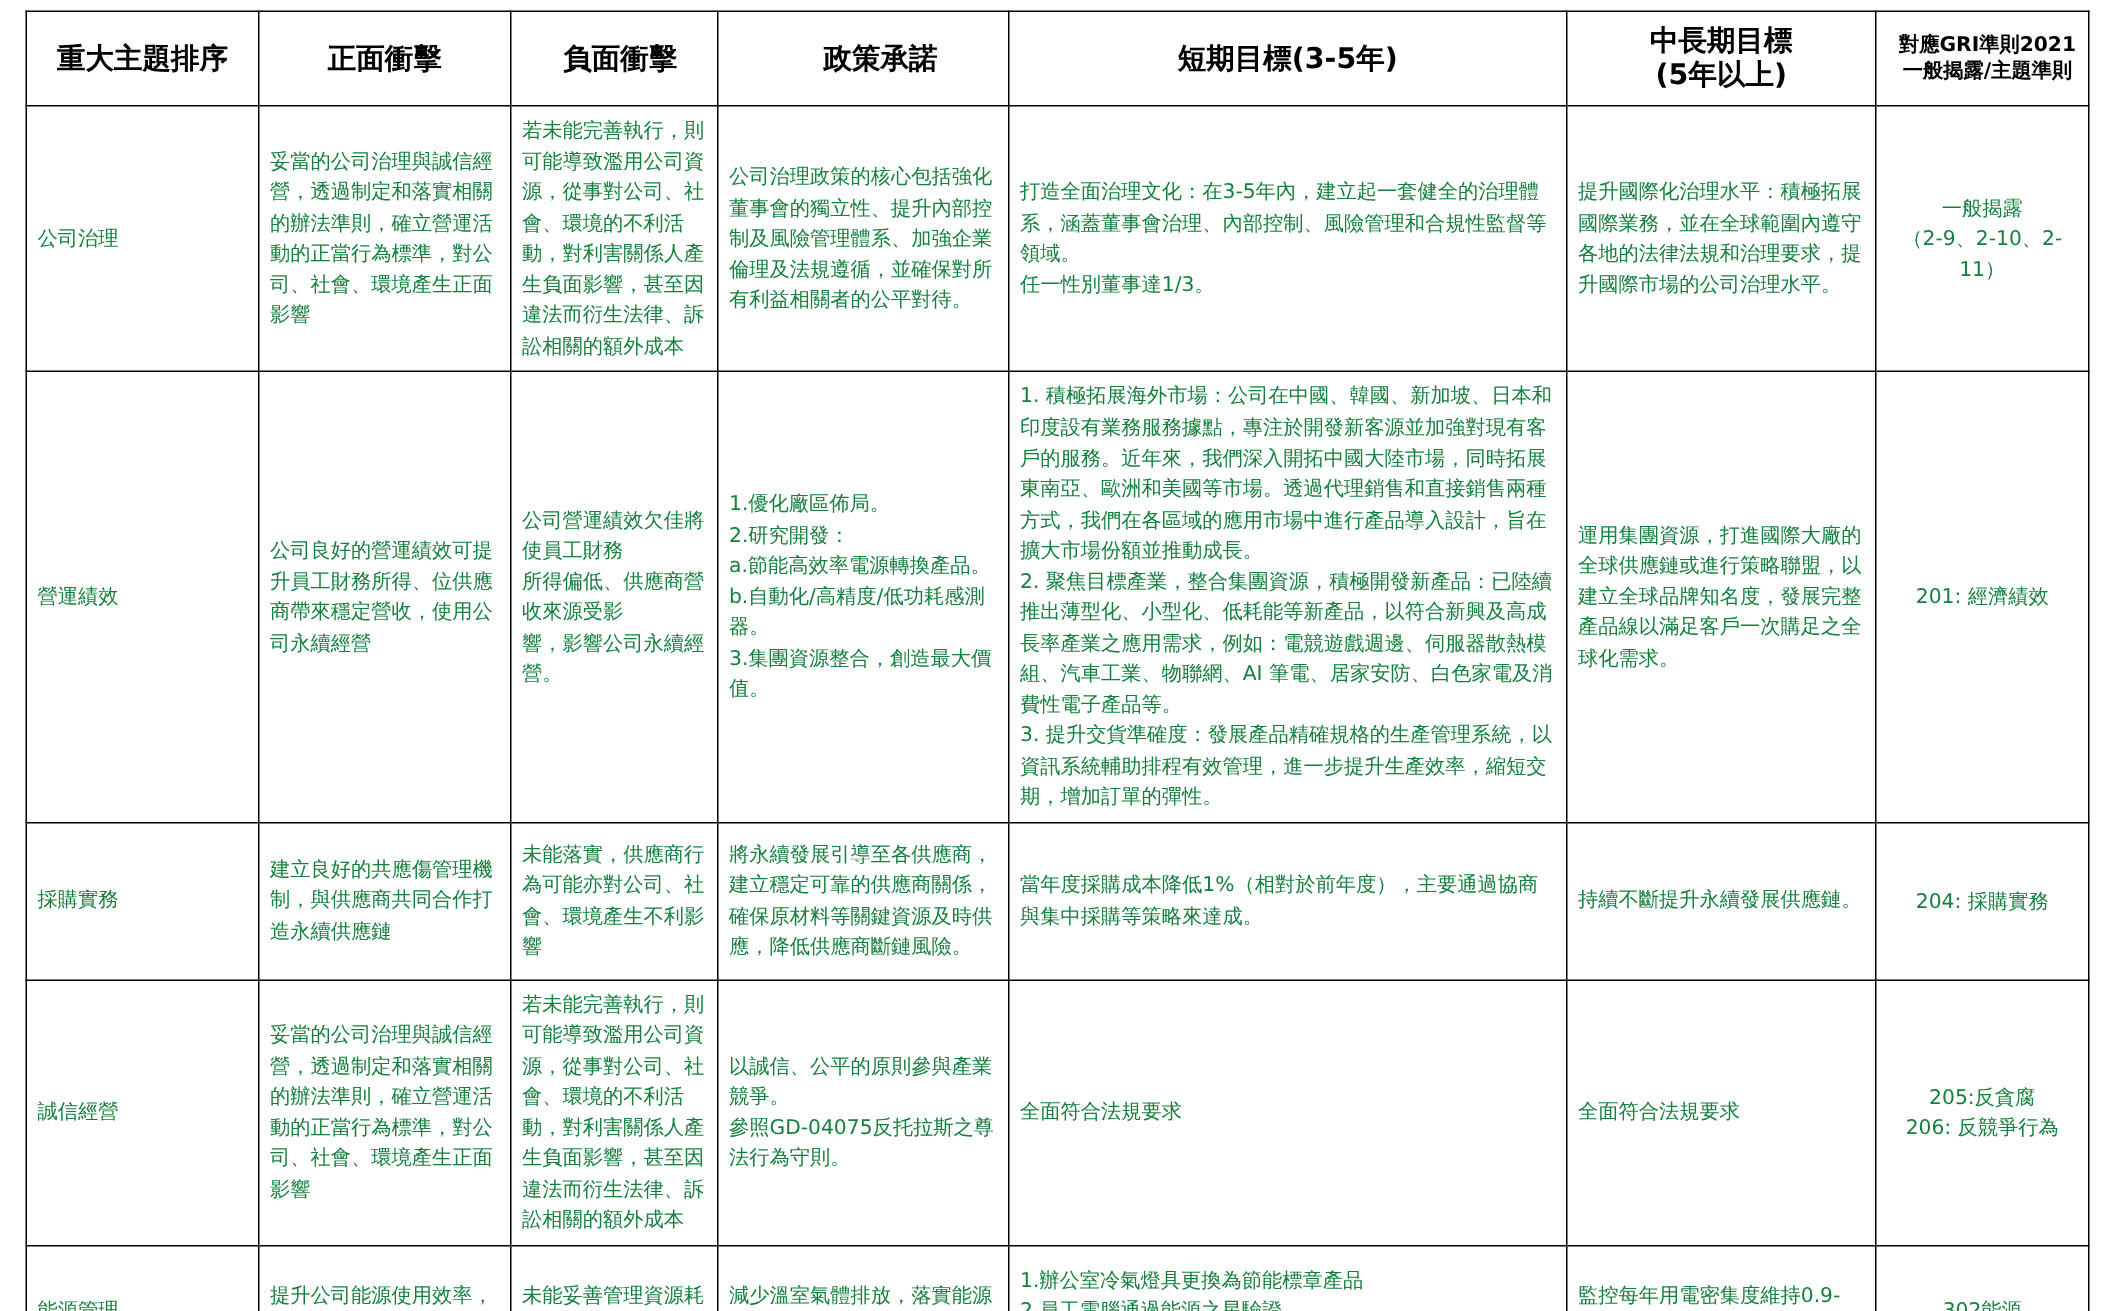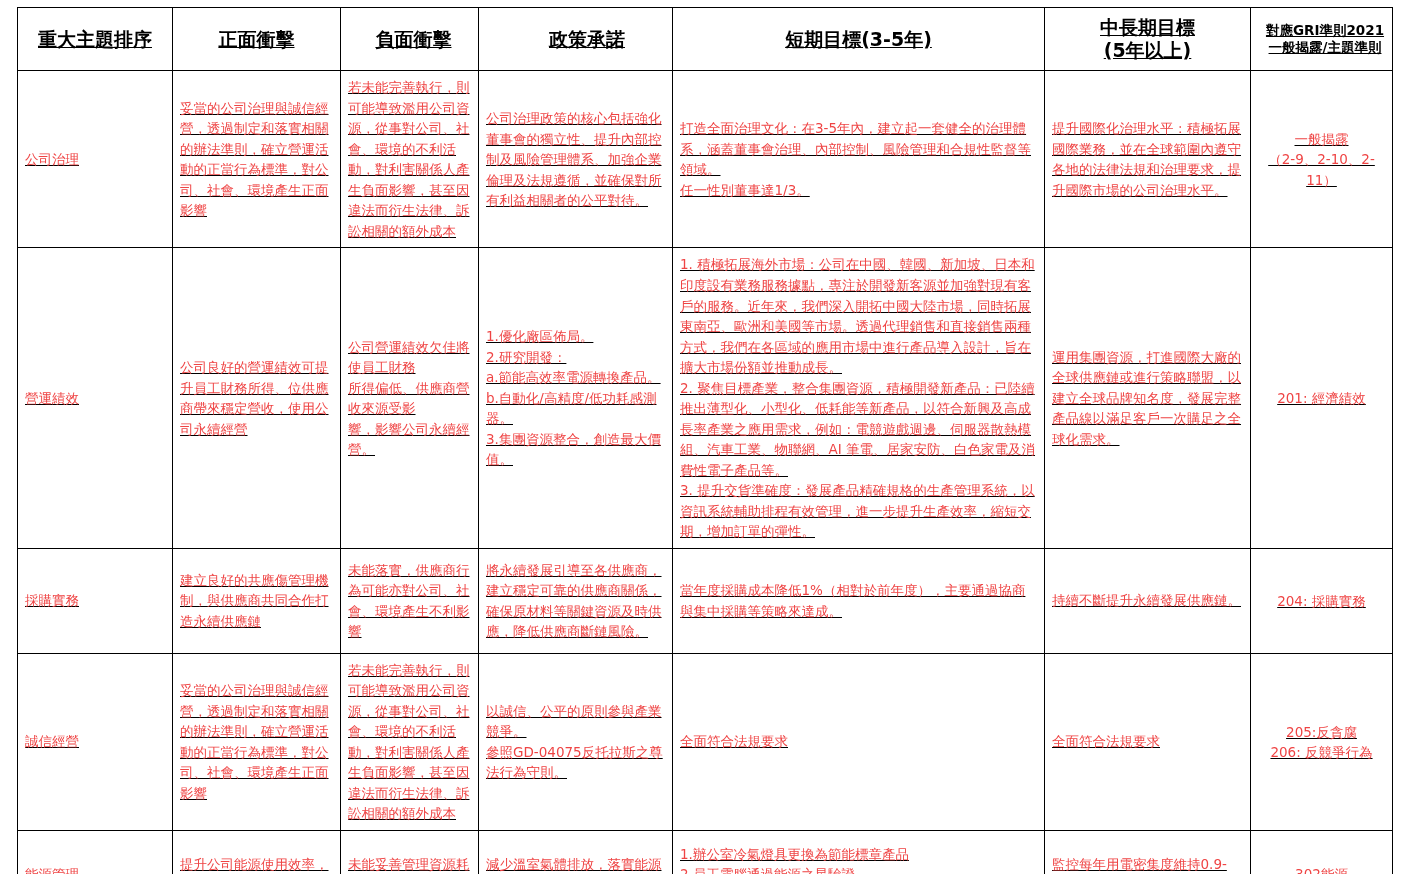--- a/index.html
+++ b/index.html
@@ -13,21 +13,20 @@
     font-family: "DejaVu Sans", "Liberation Sans", sans-serif;
     color: #000000;
     overflow: hidden;
   }
   .page {
     position: relative;
     width: 1408px;
     height: 874px;
     box-sizing: border-box;
     padding: 7px 16px 7px 17px;
-    text-decoration: underline;
   }
   table.matrix {
     width: 1375px;
     border-collapse: collapse;
     table-layout: fixed;
   }
   table.matrix th,
   table.matrix td {
     border: 1px solid #000000;
     vertical-align: middle;
@@ -54,21 +53,21 @@
   th.h-neg     { font-size: 19px; padding-left: 12px; }
   th.h-policy  { font-size: 19px; }
   th.h-short   { font-size: 19px; }
   th.h-long    { font-size: 19px; }
   th.h-gri     { font-size: 13.5px; line-height: 1.28; padding-left: 11px; }
 
   td {
     font-size: 13.5px;
     line-height: 1.52;
     padding: 6px 7px;
-    color: #ef4444;
+    color: #15803d;
   }
   td.topic {
     text-align: left;
     font-size: 13.5px;
   }
   td.gri {
     text-align: center;
     font-size: 13.5px;
     line-height: 1.5;
   }

